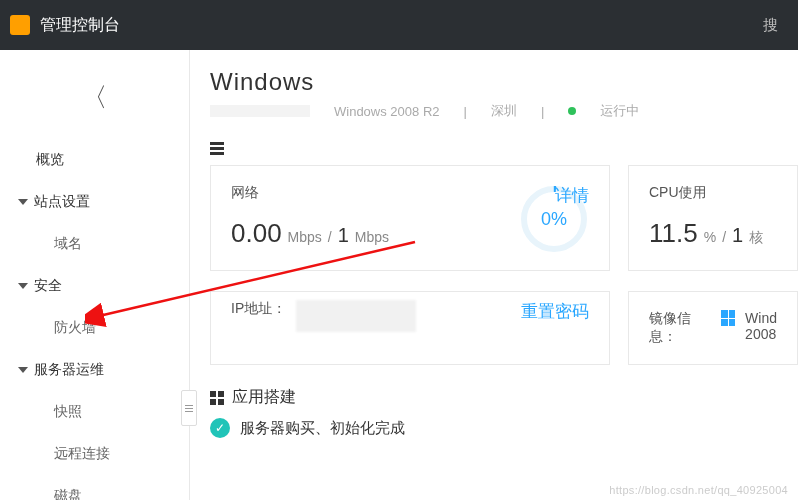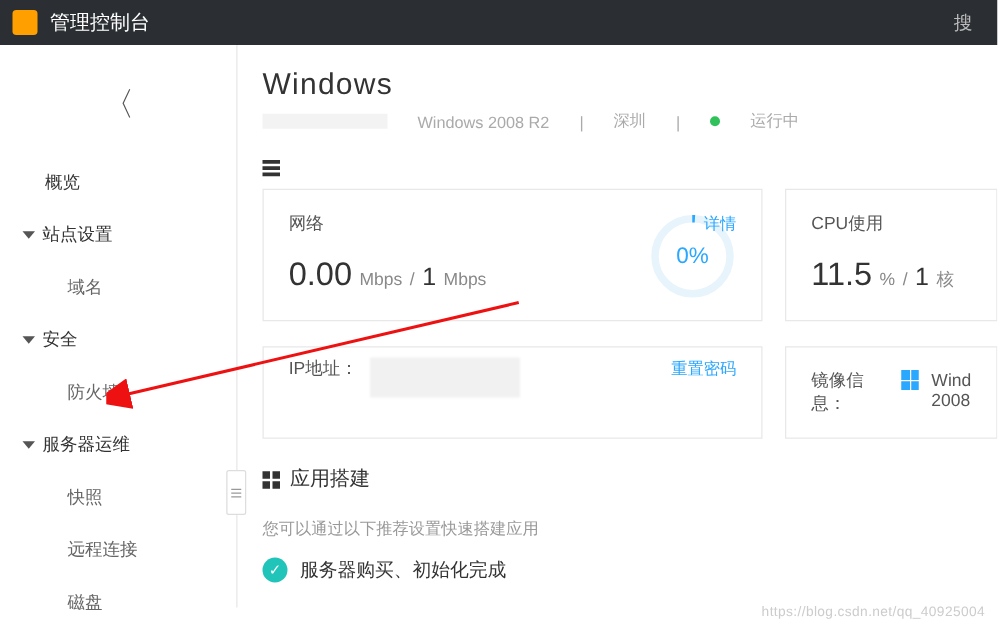--- a/index.html
+++ b/index.html
@@ -1,17 +1,17 @@
 <!DOCTYPE html>
 <html><head>
 <meta charset="utf-8">
 <style>
   * { box-sizing: border-box; margin: 0; padding: 0; }
   body { font-family: "Microsoft YaHei", -apple-system, "Helvetica Neue", Arial, sans-serif; font-size: 14px; color: #333; background: #fff; width: 798px; height: 500px; overflow: hidden; position: relative; }
-  .topbar { background: #2b2f33; color: #fff; height: 36px; display: flex; align-items: center; padding: 0 20px; justify-content: space-between; }
+  .topbar { background: #2b2f33; color: #fff; height: 50px; display: flex; align-items: center; padding: 0 20px; justify-content: space-between; }
   .topbar-left { display: flex; align-items: center; gap: 10px; }
   .topbar-logo { width: 20px; height: 20px; background: #ff9f00; border-radius: 3px; display: inline-block; margin-left: -10px; }
   .topbar-title { font-size: 16px; font-weight: 400; }
   .topbar-right { color: #bbb; font-size: 15px; }
   .layout { display: flex; height: calc(100% - 50px); }
   .sidebar { width: 190px; border-right: 1px solid #e8e8e8; padding-top: 10px; background: #fff; position: relative; }
   .back-arrow { text-align: center; padding: 20px 0 24px; font-size: 26px; color: #555; cursor: pointer; font-weight: 300; }
   .side-item { padding: 12px 0 12px 36px; color: #333; cursor: pointer; font-size: 14px; }
   .side-item.sub { padding-left: 54px; color: #666; font-weight: 300; }
   .side-group { padding: 12px 0 12px 18px; color: #333; cursor: pointer; display: flex; align-items: center; gap: 6px; font-size: 14px; }
@@ -29,21 +29,21 @@
   .section-head .bars i{display:block;width:14px;height:3px;background:#333;}
   .section-head .label { font-size: 16px; color: #333; }
   .cards { display: flex; gap: 18px; }
   .card { border: 1px solid #e8e8e8; padding: 18px 20px 16px; }
   .card.net { flex: 0 0 400px; position: relative; }
   .card.cpu { flex: 1; min-width: 150px; }
   .card-title { color: #555; font-size: 14px; margin-bottom: 16px; }
   .metric { font-size: 14px; color: #888; display:flex; align-items:baseline; gap:6px;}
   .metric .big { font-size: 26px; color: #333; font-weight: 300; }
   .metric .mid { font-size: 20px; color: #333; font-weight: 300; }
-  .link { color: #2aa7ff; font-size: 13px; cursor: pointer; }
+  .link { color: #2aa7ff; font-size: 17px; cursor: pointer; }
   .net-top { display:flex; justify-content:space-between; align-items:flex-start; }
   .gauge { width: 70px; height: 70px; position: relative; }
   .gauge svg { transform: rotate(-90deg); }
   .gauge-text { position: absolute; top: 50%; left: 50%; transform: translate(-50%, -50%); font-size: 18px; color: #2aa7ff; font-weight: 400; }
   .net-right { display:flex; flex-direction:column; align-items:flex-end; gap:4px; }
   .info-row { display:flex; gap:18px; margin-top: 20px; font-size:14px; color:#555; }
   .info-block { border:1px solid #e8e8e8; padding: 8px 20px; flex:0 0 400px; display:flex; justify-content:space-between; align-items:flex-start;}
   .info-block .left { display:flex; gap:10px; }
   .info-block .label { color:#555; }
   .redact-box { width:120px; height:32px; background:#f1f1f1; filter: blur(1px); }
@@ -182,21 +182,20 @@
     <div class="section2">
       <div class="section-head">
         <span style="display:inline-grid;grid-template-columns:1fr 1fr;grid-template-rows:1fr 1fr;gap:2px;width:14px;height:14px;">
             <i style="background:#333"></i>
             <i style="background:#333"></i>
             <i style="background:#333"></i>
             <i style="background:#333"></i>
           </span>
         <span class="label">应用搭建</span>
       </div>
-      <div class="desc">您可以通过以下推荐设置快速搭建应用</div>
       <div class="step">
         <span class="check">✓</span>
         <span class="step-text">服务器购买、初始化完成</span>
       </div>
     </div>
   </div>
 </div>
 
 <svg class="arrow-overlay" style="left:85px; top:238px;" width="340" height="90">
   <defs>

